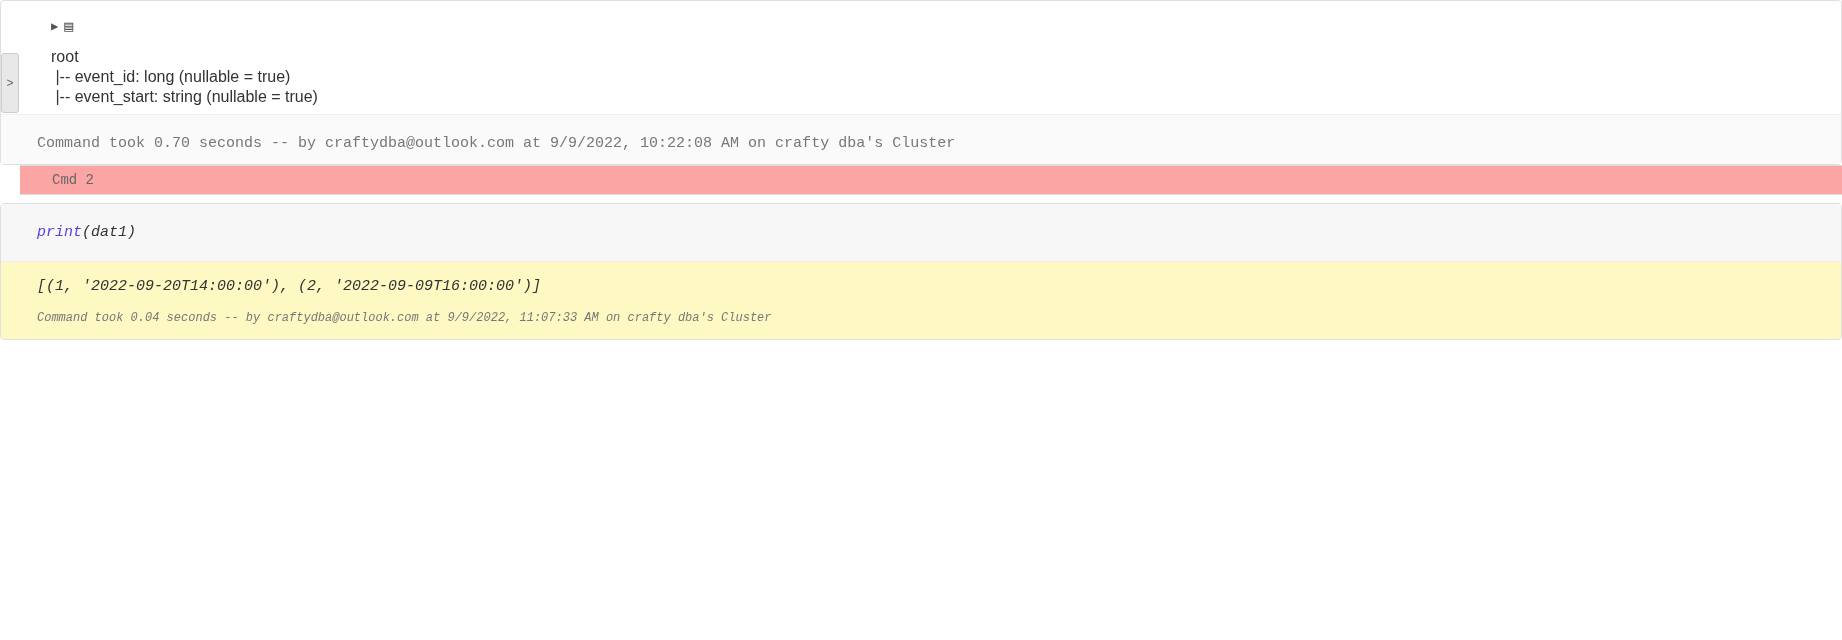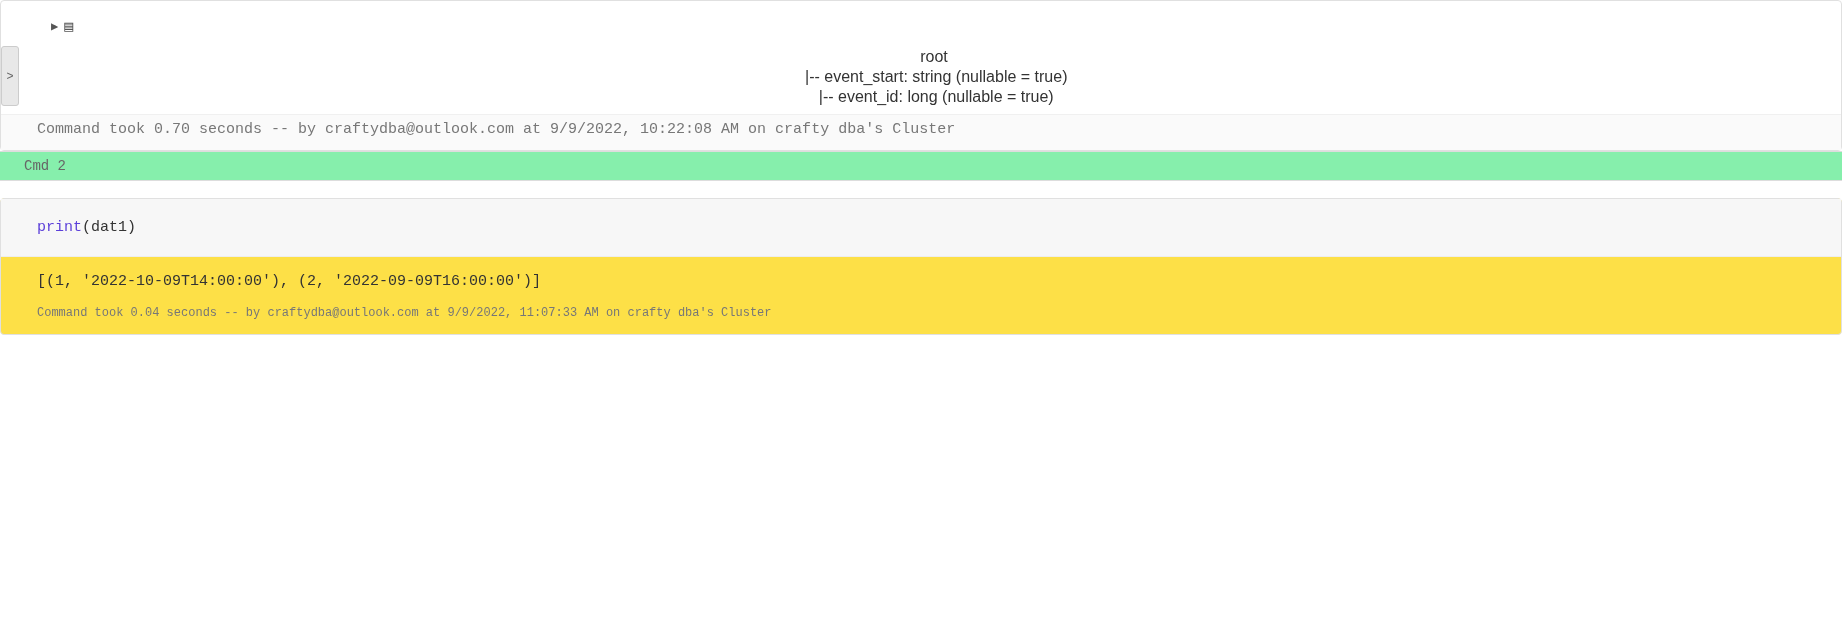--- a/index.html
+++ b/index.html
@@ -47,53 +47,54 @@
       cursor: pointer;
       font-size: 12px;
       color: #666;
       z-index: 10;
     }
 
     .output-line {
       white-space: pre;
       display: block;
       margin-bottom: 2px;
-      text-align: center;
     }
 
     .schema-root {
       margin-top: 4px;
     }
 
     .command-took {
       color: #777;
       font-family: 'Courier New', Courier, monospace;
       font-size: 15px;
-      padding: 6px 24px 12px 36px;
+      padding: 20px 24px 12px 36px;
       border-top: 1px solid #f0f0f0;
       background: #fafafa;
     }
 
     
     .cmd-label {
-      background: #86efac;
+      background: #fca5a5;
       border-top: 1px solid #ddd;
       border-bottom: 1px solid #ddd;
-      padding: 6px 24px;
+      padding: 6px 32px;
       font-family: 'Courier New', Courier, monospace;
       font-size: 14px;
       color: #666;
+      margin-left: 20px;
     }
 
     
     .cell-2 {
       border: 1px solid #e0e0e0;
       border-radius: 4px;
-      margin-top: 17px;
-      background: #fde047;
+      margin-top: 8px;
+      background: #fef9c3;
+      font-style: italic;
     }
 
     .code-area {
       background: #f7f7f7;
       padding: 20px 24px 20px 36px;
       font-family: 'Courier New', Courier, monospace;
       font-size: 15px;
       border-bottom: 1px solid #eee;
     }
 
@@ -155,42 +156,42 @@
     </div>
 
     <div class="top-output">
       <div class="df1-header">
         <span class="tri-icon">▶</span>
         <span class="table-icon">▤</span>
       </div>
 
       <div class="schema-root">
         <span class="output-line">root</span>
+        <span class="output-line"> |-- event_id: long (nullable = true)</span>
         <span class="output-line"> |-- event_start: string (nullable = true)</span>
-        <span class="output-line"> |-- event_id: long (nullable = true)</span>
       </div>
     </div>
 
     <div class="command-took">
       <span>Command took 0.70 seconds -- by craftydba@outlook.com at 9/9/2022, 10:22:08 AM on crafty dba's Cluster</span>
     </div>
   </div>
 
   <div class="cmd-label">
     <span>Cmd 2</span>
   </div>
 
   <div class="cell-2">
 
     <div class="code-area">
       <span class="keyword">print</span><span class="code-normal">(dat1)</span>
     </div>
 
     <div class="cell-output-2">
-      <span>[(1, '2022-10-09T14:00:00'), (2, '2022-09-09T16:00:00')]</span>
+      <span>[(1, '2022-09-20T14:00:00'), (2, '2022-09-09T16:00:00')]</span>
     </div>
 
     <div class="command-took-2">
       <span>Command took 0.04 seconds -- by craftydba@outlook.com at 9/9/2022, 11:07:33 AM on crafty dba's Cluster</span>
     </div>
 
   </div>
 
 </div>
 

